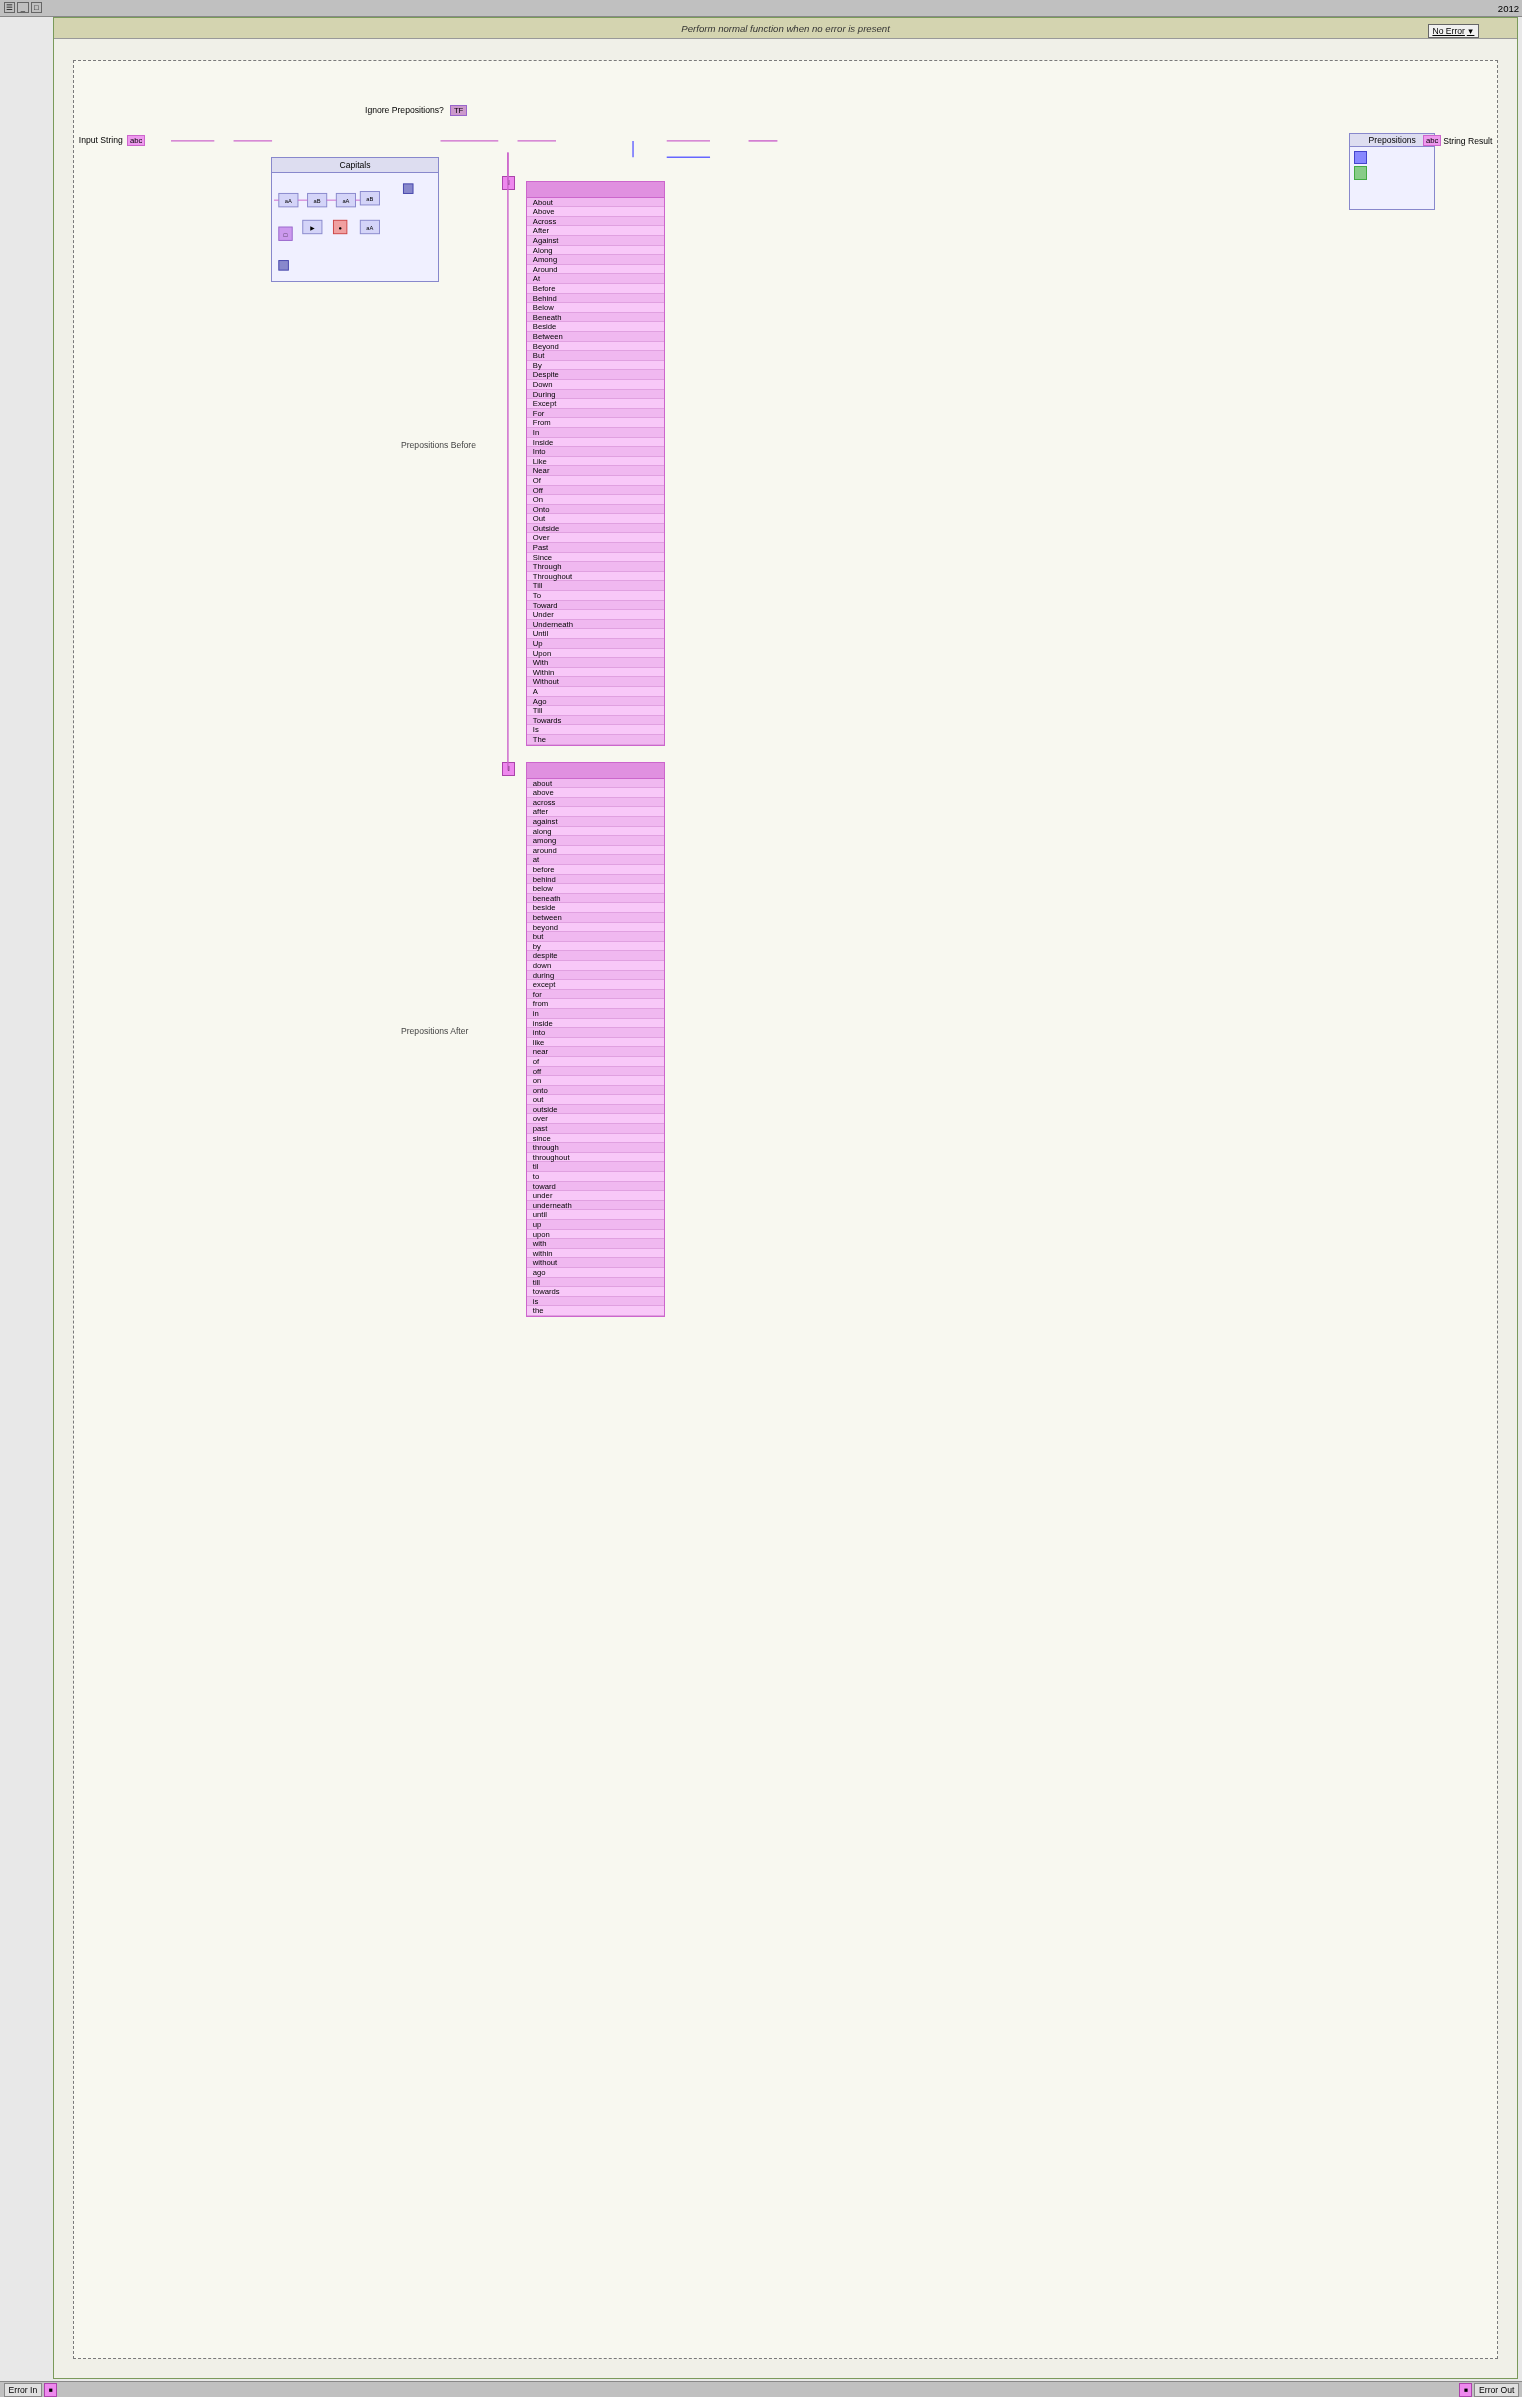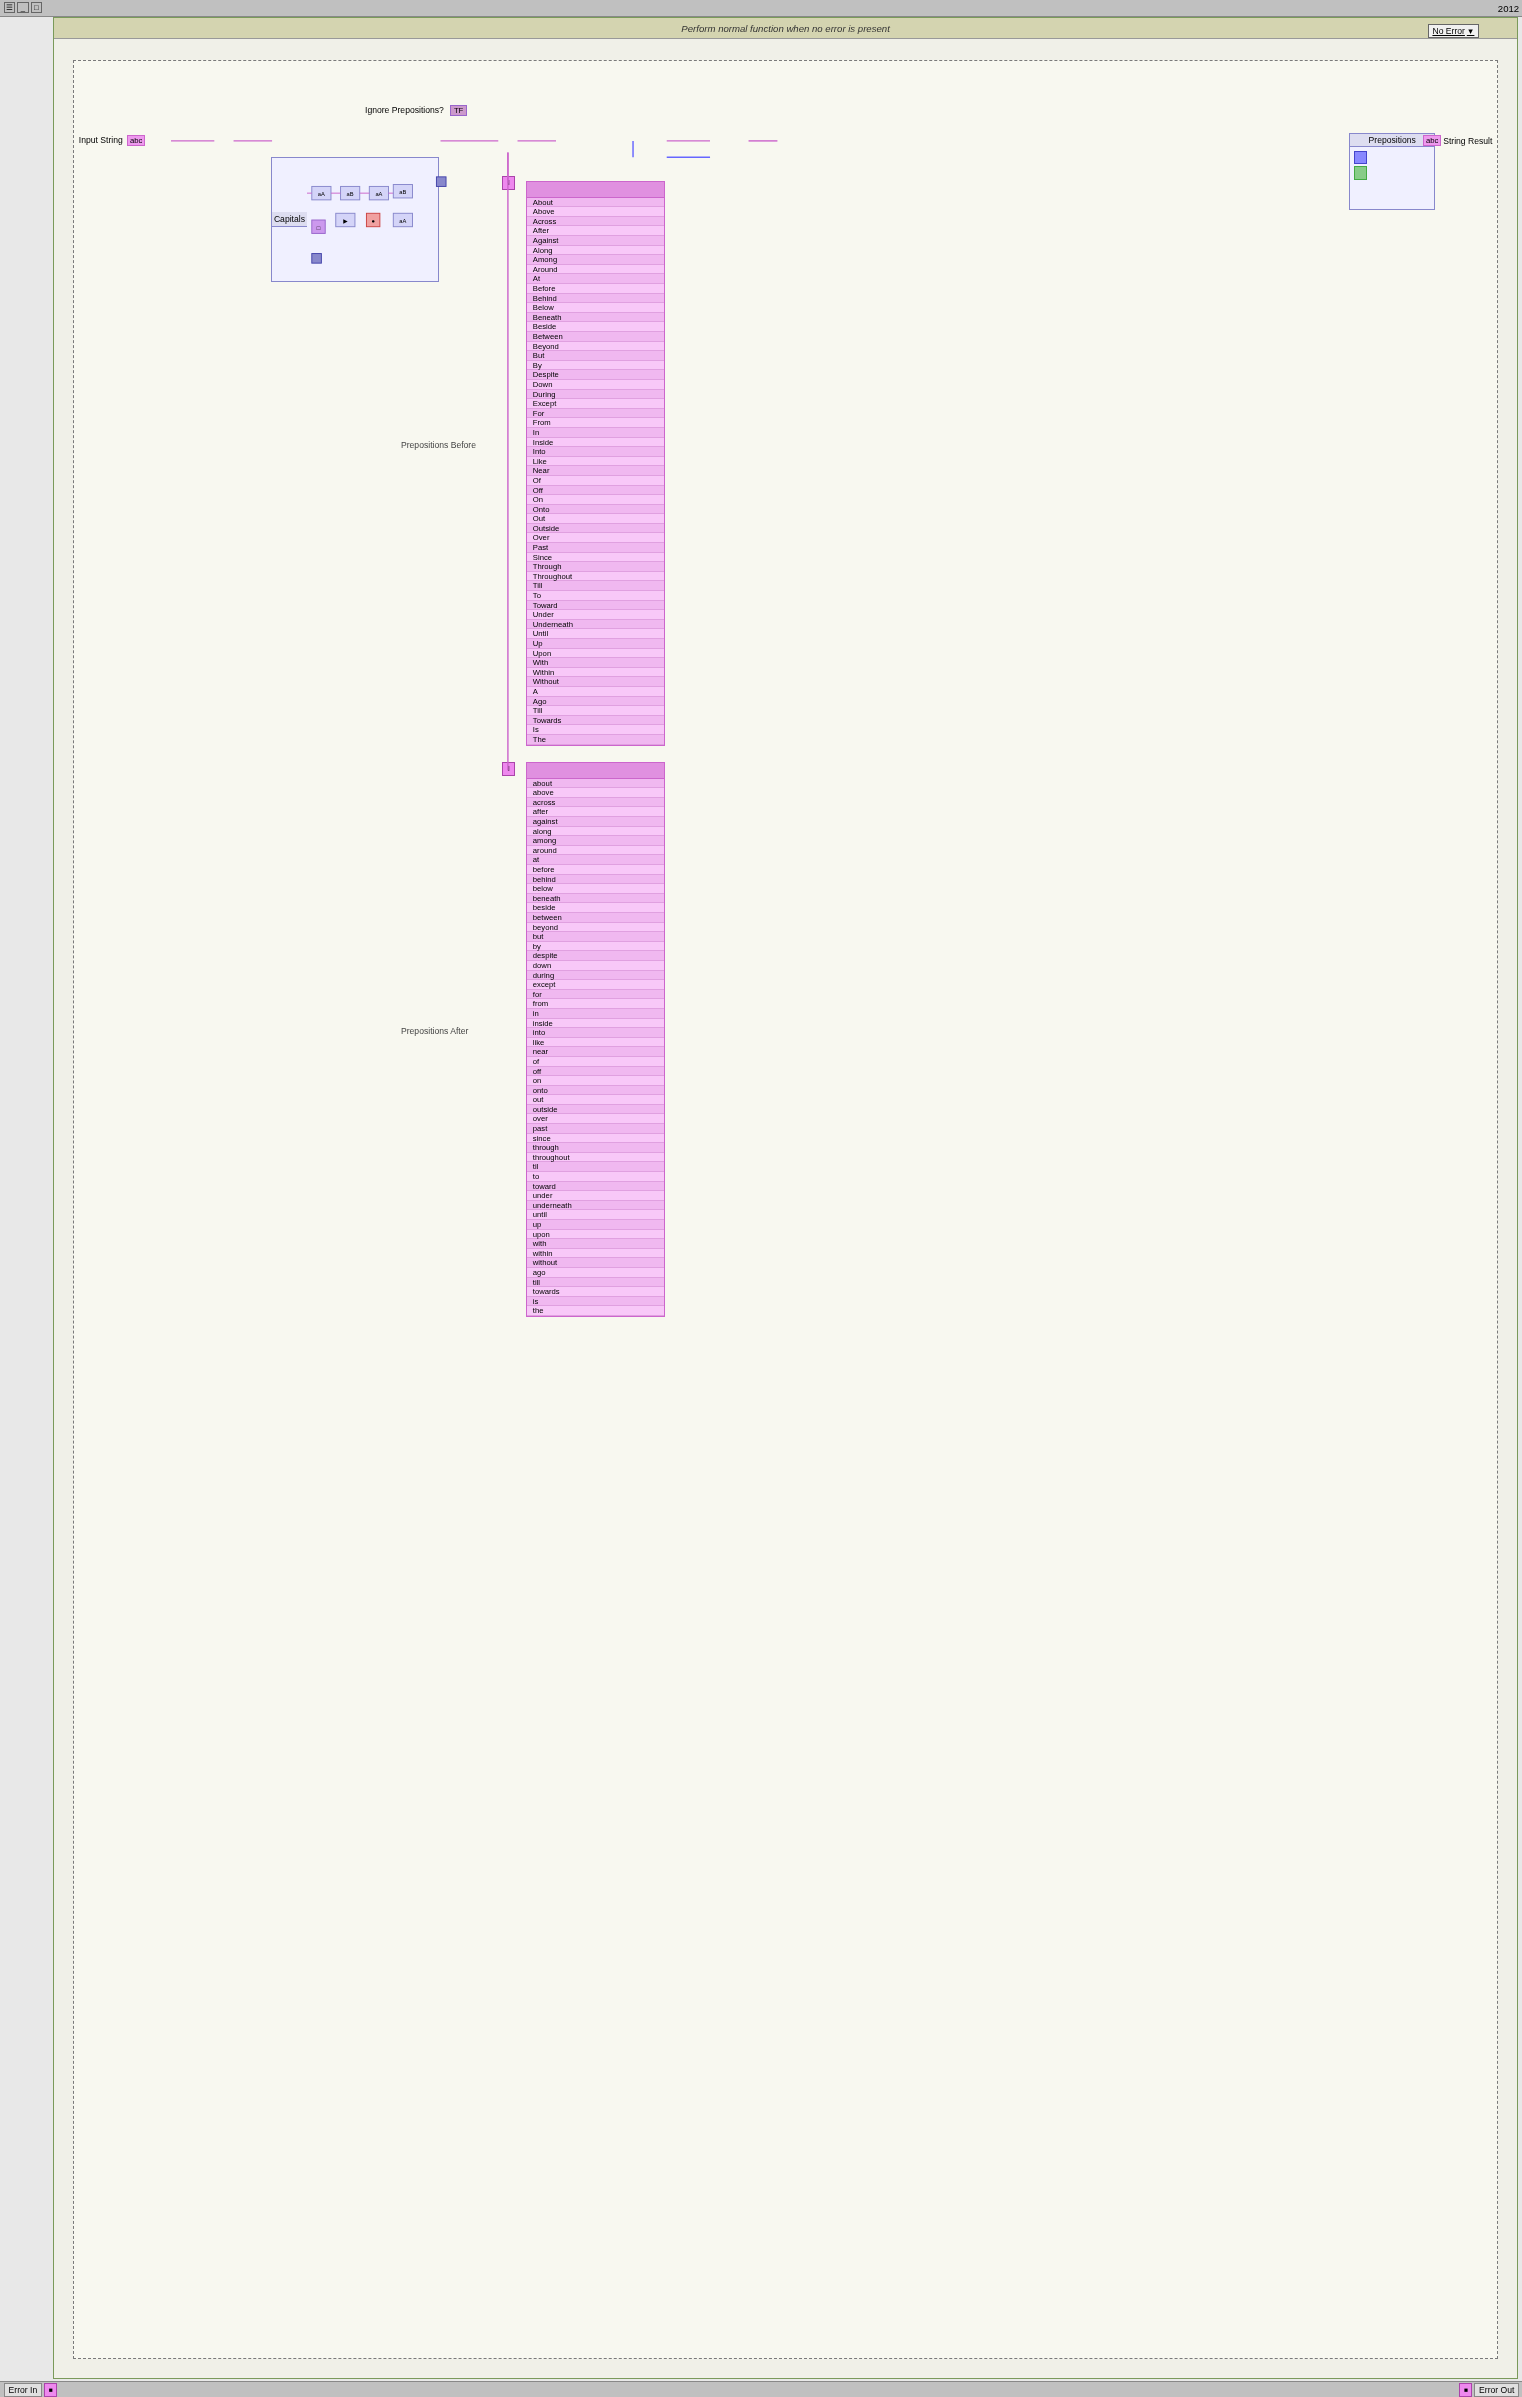--- a/index.html
+++ b/index.html
@@ -115,21 +115,21 @@
     
     .capitals-box {
       position: absolute;
       top: 96px;
       left: 197px;
       width: 168px;
       height: 125px;
       border: 1.9px solid #8888cc;
       background: #f0f0ff;
       display: flex;
-      flex-direction: row;
+      flex-direction: column;
       align-items: center;
     }
     .capitals-title {
       font-size: 8.6px;
       color: #000;
       padding: 1.9px;
       border-bottom: 1px solid #8888cc;
       width: 100%;
       text-align: center;
       background: #ddddf0;

